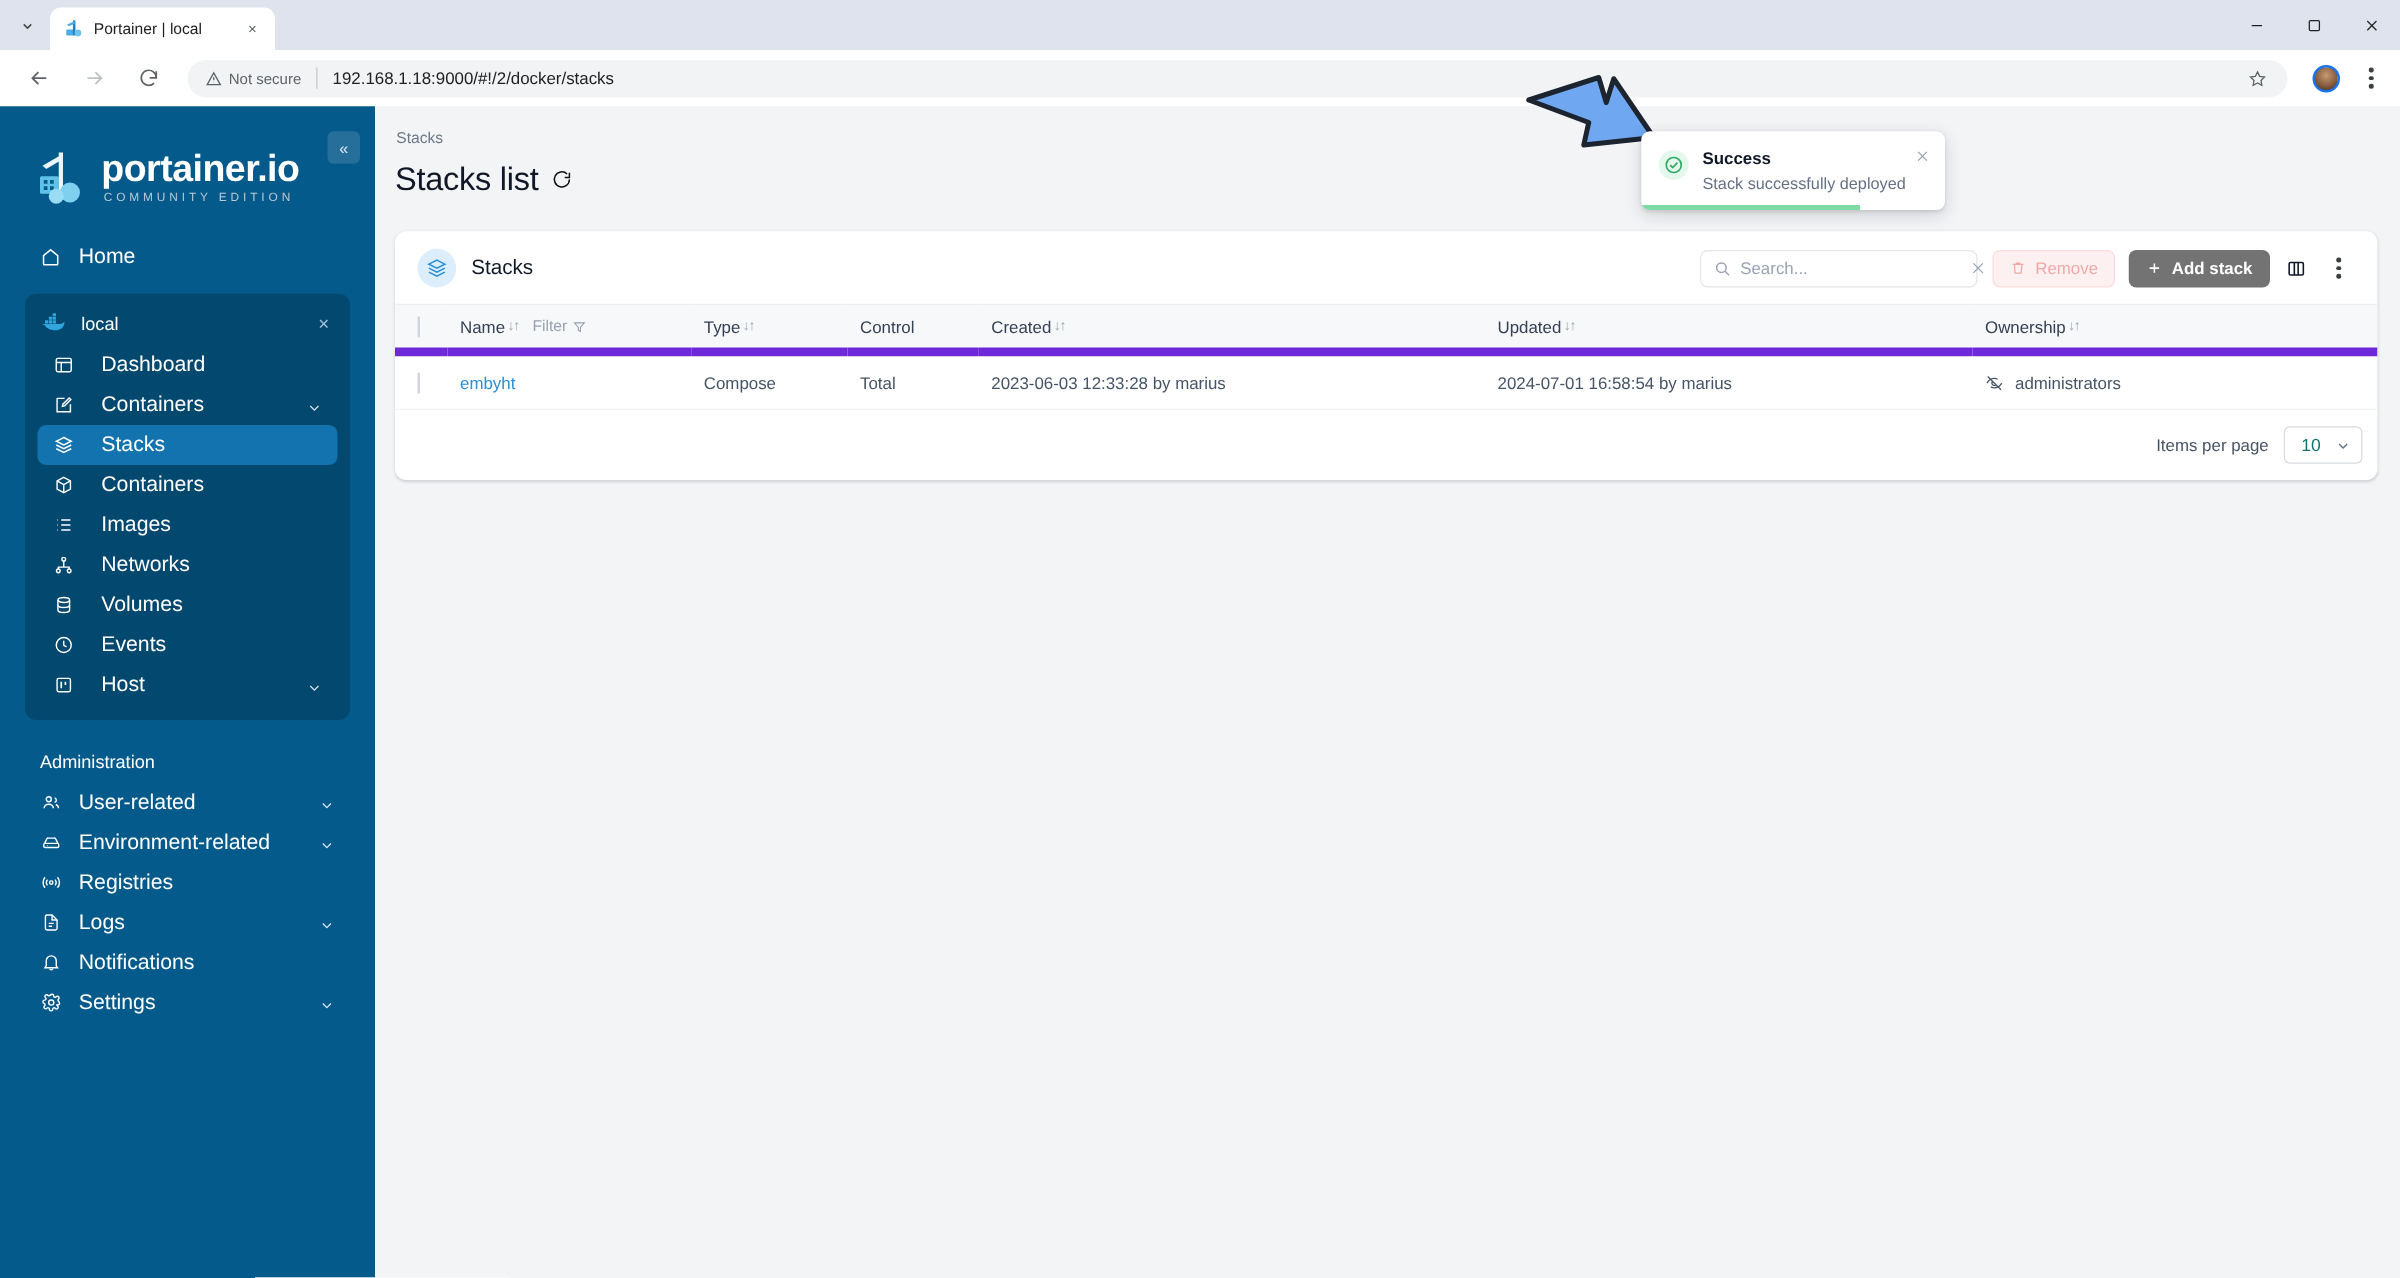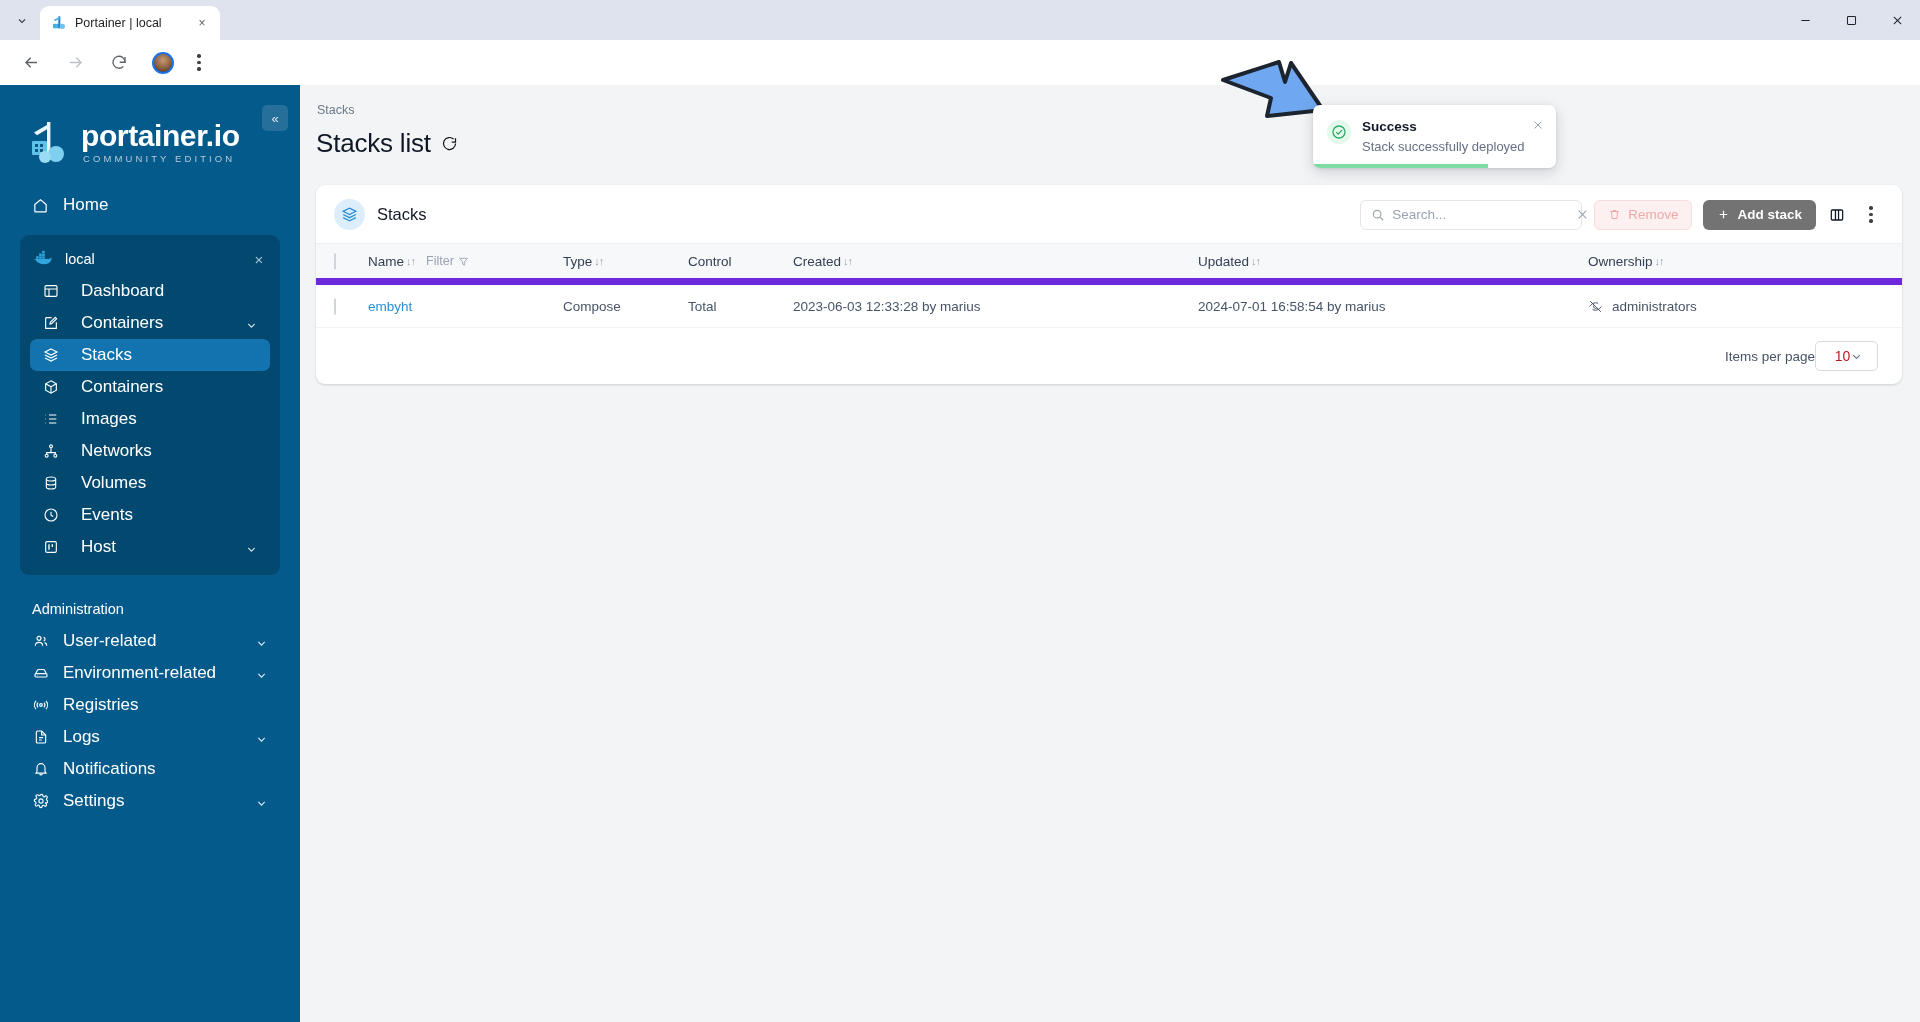--- a/index.html
+++ b/index.html
@@ -155,27 +155,27 @@
   .sortarrows { font-size: 11px; color: #9aa4b0; letter-spacing: -1px; }
   .filter-lbl { color: #98a2b3; font-size: 12.5px; margin-left: 9px; display: flex; align-items: center; gap: 4px; }
   tbody td { height: 46px; font-size: 13.5px; color: #475467; padding: 0 10px; border-bottom: 1px solid #f1f2f4; }
   td.name a { color: #2a8fd4; text-decoration: none; font-size: 13.5px; }
   .cbx { width: 15px; height: 15px; border: 1.5px solid #d0d5dd; border-radius: 4px; background: #fff; }
   th.cbxcol, td.cbxcol { width: 42px; padding-left: 18px; }
   .ownership { display: flex; align-items: center; gap: 9px; color: #475467; }
 
   #table-foot {
     display: flex; align-items: center; justify-content: flex-end;
-    height: 56px; padding-right: 24px; 
+    height: 56px; padding-right: 12px; gap: 12px;
   }
   #ipp-label { font-size: 13.5px; color: #475467; }
   #ipp-select {
     width: 63px; height: 30px; border: 1px solid #d7dbe0; border-radius: 5px;
-    display: flex; align-items: center; justify-content: center;
-    padding: 0 8px 0 13px; font-size: 14px; color: #b91c1c; background: #fff;
+    display: flex; align-items: center; justify-content: space-between;
+    padding: 0 8px 0 13px; font-size: 14px; color: #0f766e; background: #fff;
   }
 
   
   #arrow { position: absolute; left: 1219px; top: 58px; width: 110px; height: 76px; z-index: 40; }
 
   
   #toast {
     position: absolute; left: 1313px; top: 105px; width: 243px;
     background: #ffffff; border-radius: 7px; z-index: 50;
     box-shadow: 0 4px 14px rgba(16,24,40,.16), 0 1px 3px rgba(16,24,40,.10);
@@ -246,20 +246,36 @@
           <path d="M5 12h14M13 6l6 6-6 6"></path>
         </svg>
     </div>
     <div class="nav-btn">
       <svg width="18" height="18" viewBox="0 0 24 24" fill="none" stroke="currentColor" stroke-width="1.8">
           <path d="M20 11a8 8 0 10-2.3 5.6"></path>
           <path d="M20 4v7h-7"></path>
         </svg>
     </div>
 
+    <div id="omnibox">
+      <span class="notsecure">
+        <svg width="14" height="14" viewBox="0 0 24 24" fill="none" stroke="currentColor" stroke-width="1.8">
+            <path d="M12 4l9 16H3z"></path>
+            <path d="M12 10v4M12 17v.5"></path>
+          </svg>
+        <span>Not secure</span>
+      </span>
+      <span class="omni-sep"></span>
+      <span class="omni-url">192.168.1.18:9000/#!/2/docker/stacks</span>
+      <span class="omni-star">
+        <svg width="16" height="16" viewBox="0 0 24 24" fill="none" stroke="currentColor" stroke-width="1.6">
+            <path d="M12 3.8l2.6 5.3 5.8.8-4.2 4.1 1 5.8-5.2-2.7-5.2 2.7 1-5.8L3.6 9.9l5.8-.8z"></path>
+          </svg>
+      </span>
+    </div>
 
     <div id="avatar"></div>
     <div class="kebab">
         <i></i>
         <i></i>
         <i></i>
       </div>
   </div>
 </div>
 

